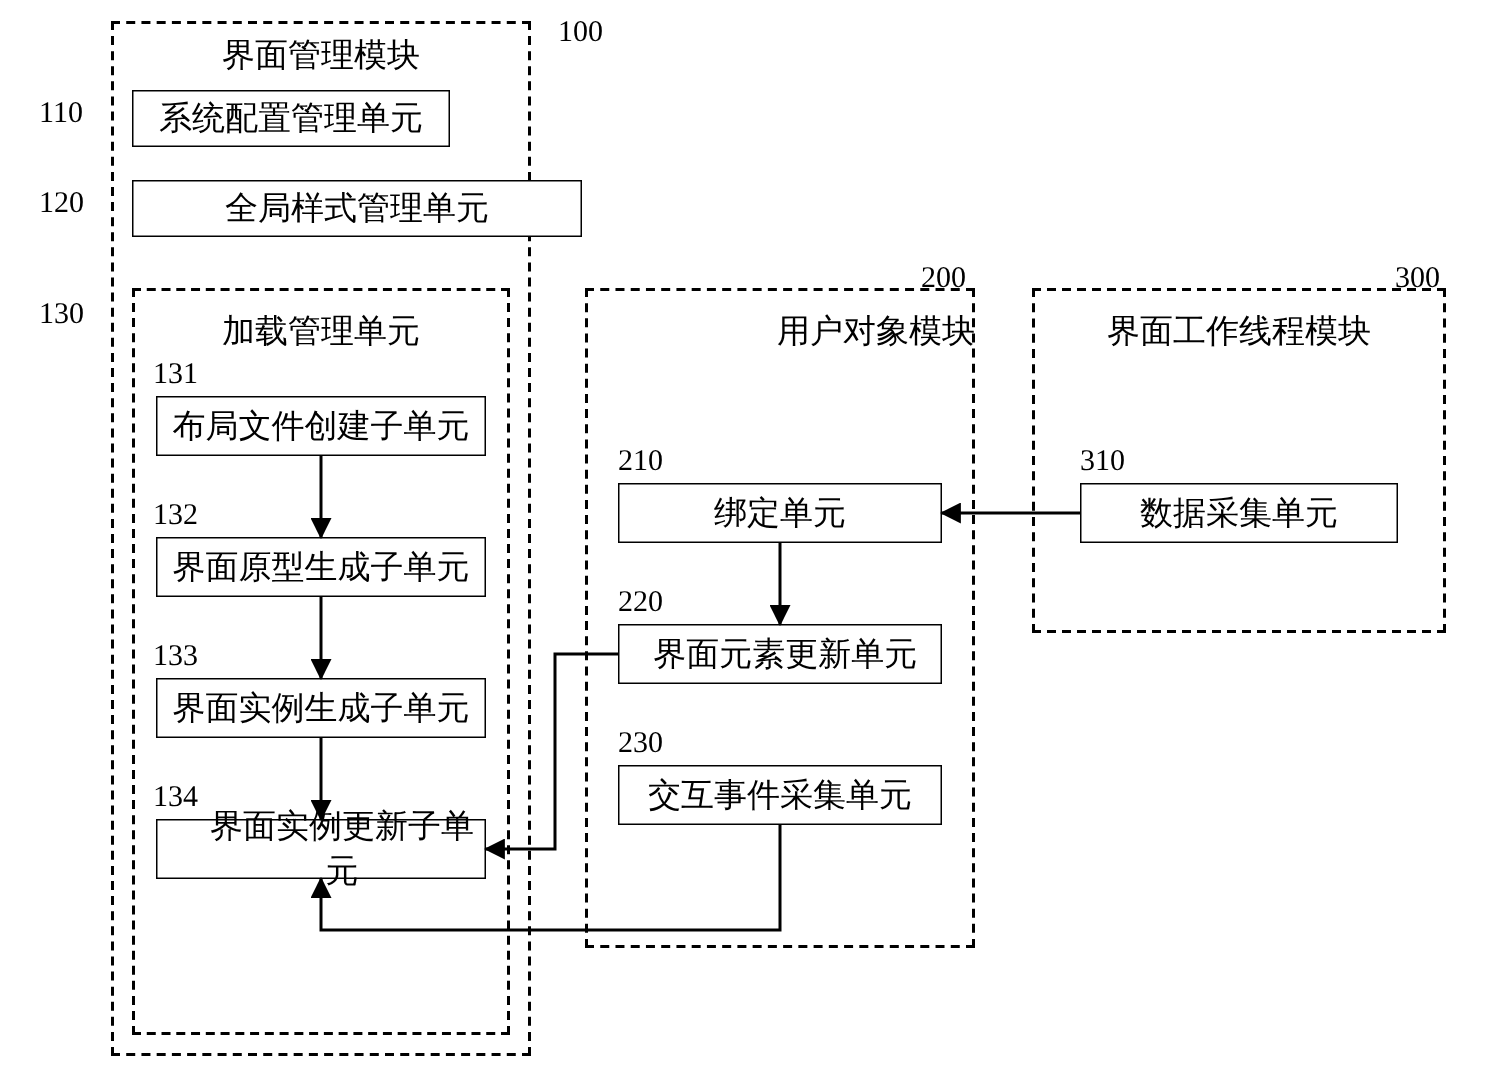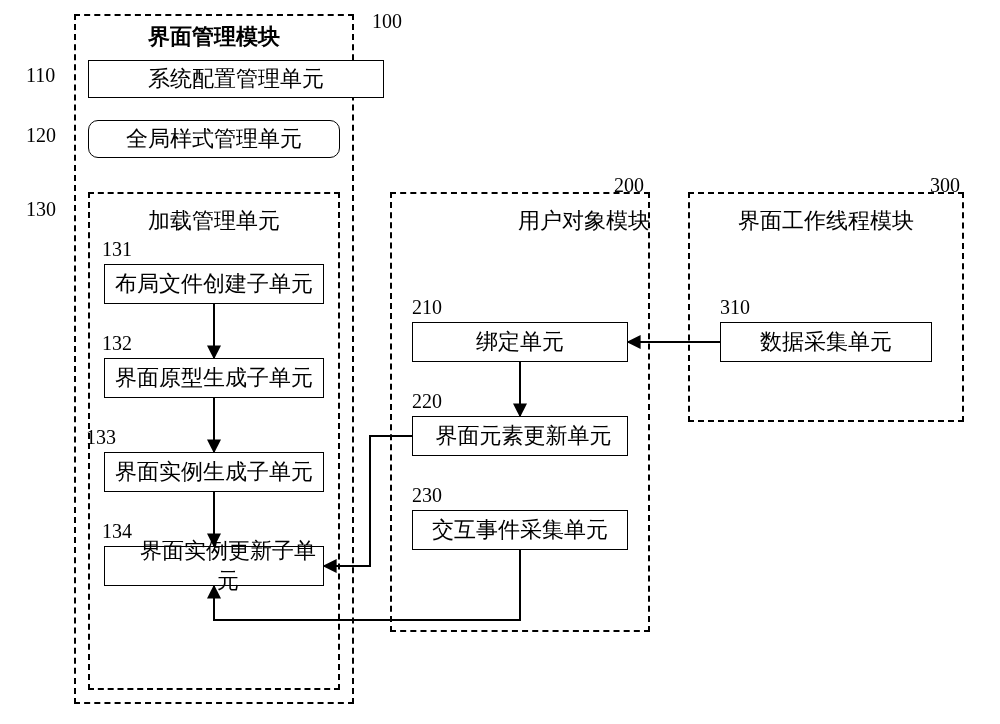--- a/index.html
+++ b/index.html
@@ -46,29 +46,29 @@
     width: 1000px; height: 724px;
     pointer-events: none;
   }
 </style>
 </head>
 <body>
 
 <div class="canvas">
 
   <div class="module" style="left:74px; top:14px; width:280px; height:690px;"></div>
-  <div class="mod-title" style="left:74px; top:22px; width:280px; font-weight:bold;">界面管理模块</div>
+  <div class="mod-title" style="left:74px; top:22px; width:280px; ">界面管理模块</div>
   <div class="ref" style="left:372px; top:10px;">100</div>
 
-  <div class="box" style="left:88px; top:60px; width:296px; height:38px;">
+  <div class="box" style="left:88px; top:60px; width:212px; height:38px;">
     <span>系统配置管理单元</span>
   </div>
   <div class="ref" style="left:26px; top:64px;">110</div>
 
-  <div class="box" style="left:88px; top:120px; width:252px; height:38px;border-radius:10px;">
+  <div class="box" style="left:88px; top:120px; width:300px; height:38px;">
     <span>全局样式管理单元</span>
   </div>
   <div class="ref" style="left:26px; top:124px;">120</div>
 
   <div class="module" style="left:88px; top:192px; width:252px; height:498px;"></div>
   <div class="mod-title" style="left:88px; top:206px; width:252px; text-align:center;">加载管理单元</div>
   <div class="ref" style="left:26px; top:198px;">130</div>
 
   <div class="box" style="left:104px; top:264px; width:220px; height:40px;">
     <span>布局文件创建子单元</span>
@@ -76,21 +76,21 @@
   <div class="ref" style="left:102px; top:238px;">131</div>
 
   <div class="box" style="left:104px; top:358px; width:220px; height:40px;text-align:right;">
     <span>界面原型生成子单元</span>
   </div>
   <div class="ref" style="left:102px; top:332px;">132</div>
 
   <div class="box" style="left:104px; top:452px; width:220px; height:40px;">
     <span>界面实例生成子单元</span>
   </div>
-  <div class="ref" style="left:86px; top:426px;text-align:right;">133</div>
+  <div class="ref" style="left:102px; top:426px;text-align:right;">133</div>
 
   <div class="box" style="left:104px; top:546px; width:220px; height:40px;padding-left:34px;">
     <span>界面实例更新子单元</span>
   </div>
   <div class="ref" style="left:102px; top:520px;">134</div>
 
   <div class="module" style="left:390px; top:192px; width:260px; height:440px;"></div>
   <div class="mod-title" style="left:390px; top:206px; width:260px; text-align:right;">用户对象模块</div>
   <div class="ref" style="left:614px; top:174px;">200</div>
 

